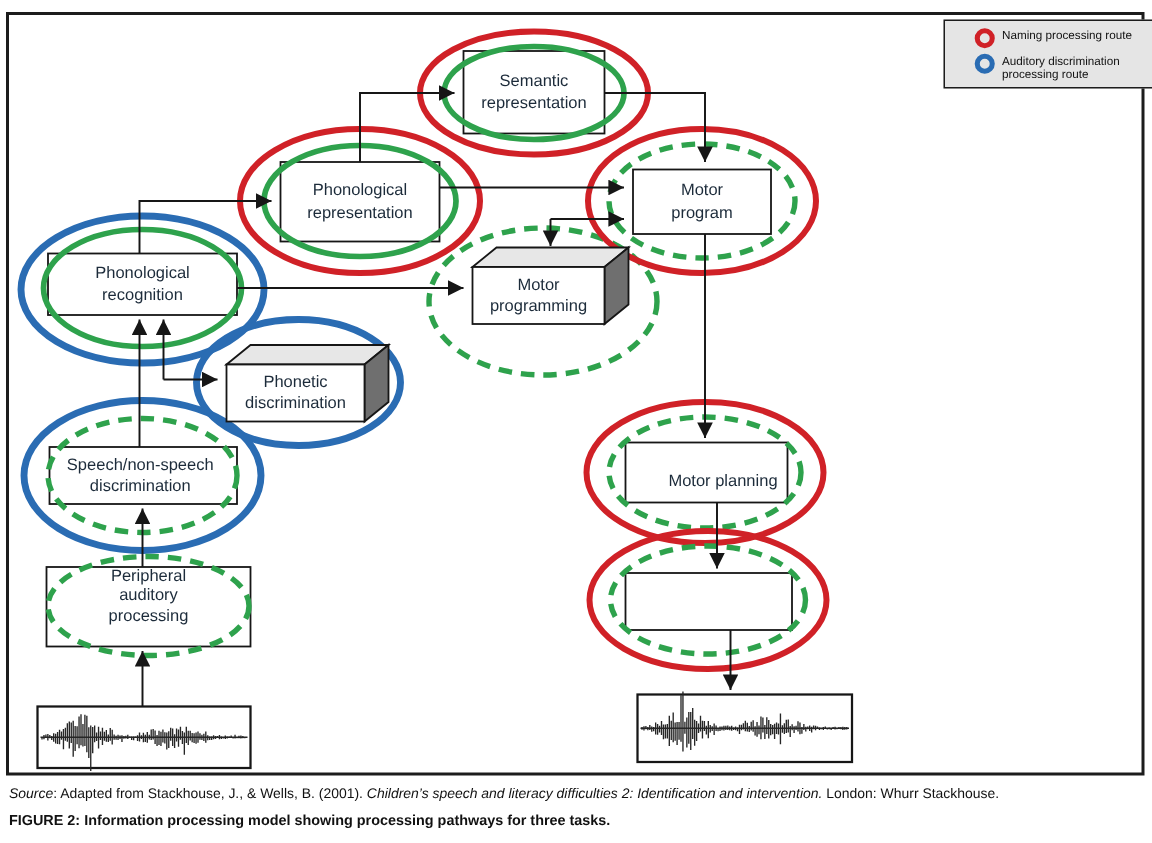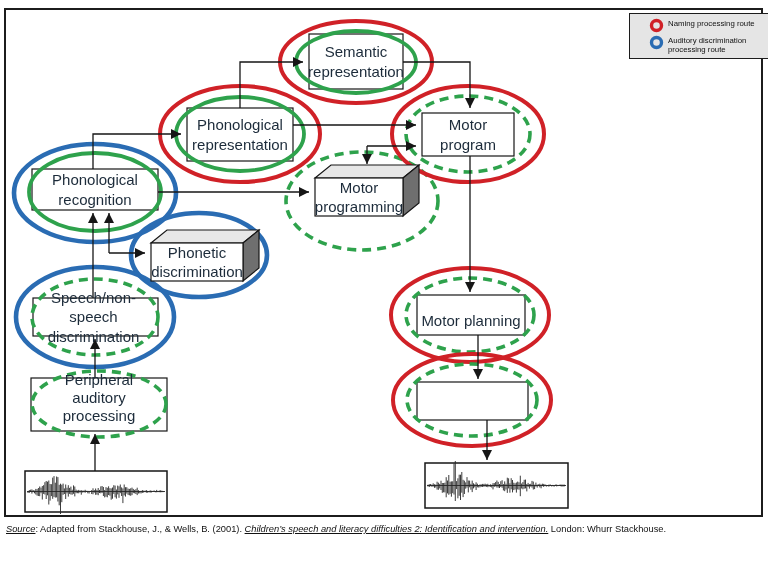--- a/index.html
+++ b/index.html
@@ -2,29 +2,29 @@
 <html><head>
 <meta charset="utf-8">
 <style>
   html,body{margin:0;padding:0;background:#fff;}
   #page{position:relative;width:768px;height:562px;background:#fff;
         font-family:"Liberation Sans",sans-serif;overflow:hidden;}
   #frame{position:absolute;left:4px;top:8px;width:755px;height:505px;
          border:2px solid #1c1c1c;background:#fff;}
   #diagram-svg{position:absolute;left:0;top:0;z-index:2;}
   .node-label{position:absolute;z-index:3;display:flex;align-items:center;justify-content:center;
-      text-align:center;font-size:15px;line-height:1.28;color:#1c2b3a;white-space:pre-line;
+      text-align:center;font-size:11px;line-height:1.28;color:#1c2b3a;white-space:pre-line;
       pointer-events:none;}
   #legend{position:absolute;left:629px;top:13px;width:124px;z-index:4;
       border:1.5px solid #1c1c1c;background:#e5e5e5;padding:4px 4px 3px 19px;}
   .legend-row{display:flex;align-items:flex-start;gap:4px;margin-bottom:2px;}
   .legend-row svg{flex:0 0 auto;margin-top:0px;}
   .legend-label{font-size:7.8px;line-height:1.15;color:#111;white-space:pre-line;padding-top:2px;}
   #source-line{position:absolute;left:6px;top:524px;font-size:9.3px;color:#111;z-index:4;white-space:nowrap;}
-  #source-line .it{font-style:italic;text-decoration:underline;}
+  #source-line .it{font-style:italic;}
   #figure-line{position:absolute;left:6px;top:542px;font-size:9.6px;color:#111;font-weight:bold;z-index:4;white-space:nowrap;}
 </style>
 </head>
 <body>
 
 <div id="page">
   <div id="frame"></div>
 
   <svg id="diagram-svg" width="768" height="562" viewBox="0 0 768 562">
     <defs>
@@ -122,32 +122,33 @@
 recognition</div>
   <div class="node-label" style="left:151px;top:243px;width:92px;height:38px">Phonetic
 discrimination</div>
   <div class="node-label" style="left:31px;top:298px;width:125px;height:38px">Speech/non-speech
 discrimination</div>
   <div class="node-label" style="left:31px;top:378px;width:136px;height:40px;line-height:1.2">Peripheral
 auditory
 processing</div>
   <div class="node-label" style="left:315px;top:178px;width:88px;height:38px">Motor
 programming</div>
-  <div class="node-label" style="left:417px;top:295px;width:108px;height:52px">Motor planning</div>
+  <div class="node-label" style="left:428px;top:295px;width:108px;height:52px">Motor planning</div>
 
   <div id="legend">
     <div class="legend-row">
       <svg width="15" height="15">
           <circle cx="7.5" cy="7.5" r="5" fill="none" stroke="#d02127" stroke-width="3.4"></circle>
         </svg>
       <span class="legend-label">Naming processing route</span>
     </div>
     <div class="legend-row" style="margin-bottom:0">
       <svg width="15" height="15">
           <circle cx="7.5" cy="7.5" r="5" fill="none" stroke="#2a6cb3" stroke-width="3.4"></circle>
         </svg>
       <span class="legend-label">Auditory discrimination
 processing route</span>
     </div>
   </div>
 
   <div id="source-line"><span class="it">Source</span><span>: Adapted from Stackhouse, J., &amp; Wells, B. (2001). </span><span class="it">Children’s speech and literacy difficulties 2: Identification and intervention.</span><span> London: Whurr Stackhouse.</span></div>
+  <div id="figure-line"><span>FIGURE 2:</span><span style="font-weight:bold"> Information processing model showing processing pathways for three tasks.</span></div>
 </div>
 
 </body></html>

